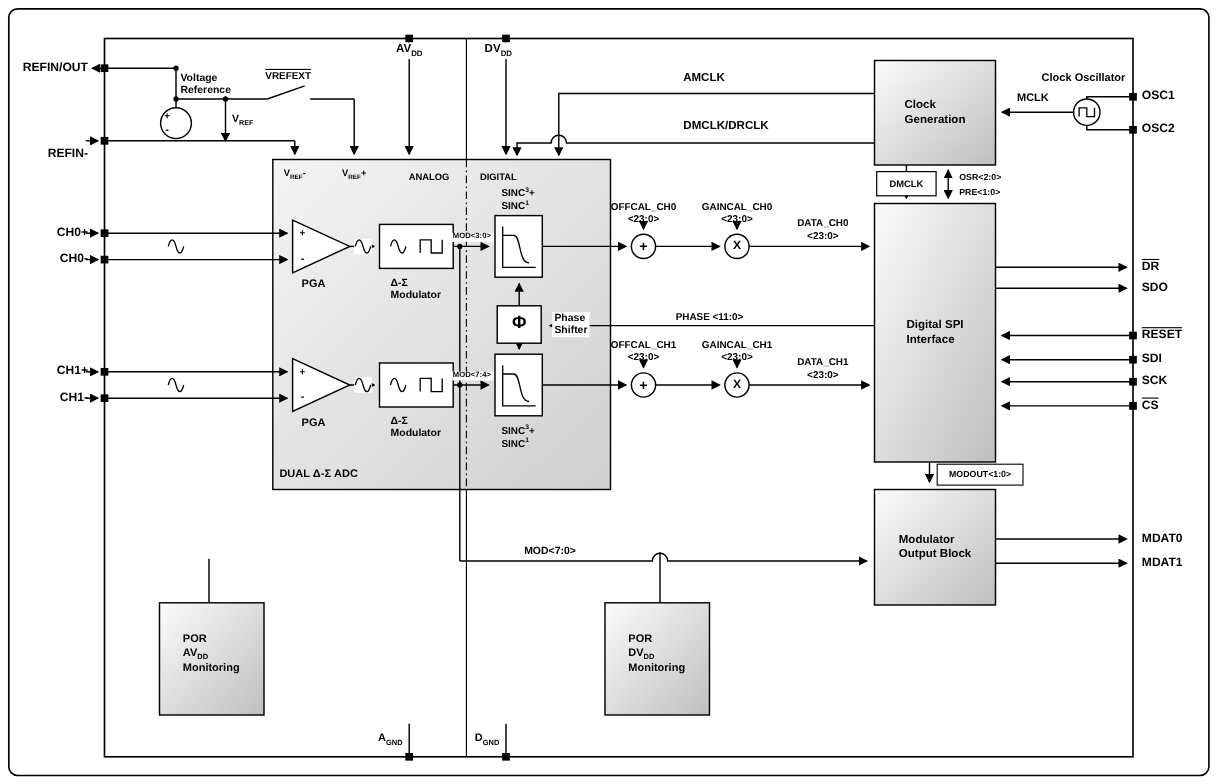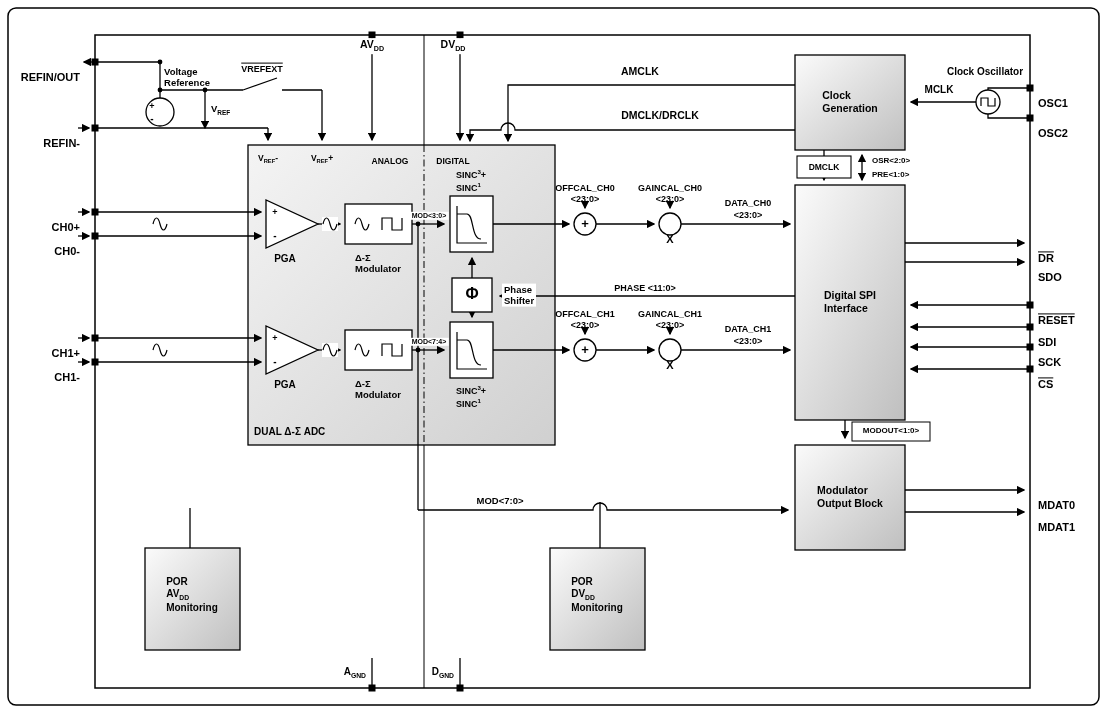--- a/index.html
+++ b/index.html
@@ -6,21 +6,21 @@
   body{position:relative;width:1107px;height:713px;overflow:hidden;
        font-family:"Liberation Sans",sans-serif;}
   svg{position:absolute;left:0;top:0;}
   .lbl{position:absolute;font-weight:bold;color:#000;white-space:nowrap;line-height:1.2;}
   .c{transform:translate(-50%,-50%);}
   .r{transform:translate(-100%,-50%);text-align:right;}
   .l{transform:translate(0,-50%);}
   .bg{background:#fff;padding:0 2px;}
   .ovl{text-decoration:overline;}
   sub{font-size:68%;} sup{font-size:68%;}
-  .f16{font-size:16px;} .f13{font-size:13px;} .f11{font-size:11px;margin-top:16px;}
+  .f16{font-size:16px;} .f13{font-size:13px;} .f11{font-size:11px;}
   .f105{font-size:10.5px;} .f10{font-size:10px;} .f95{font-size:9.5px;}
   .f9{font-size:9px;} .f85{font-size:8.5px;} .f8{font-size:8px;} .f7{font-size:7px;}
 </style>
 </head>
 <body>
 
 <svg width="1107" height="713" viewBox="0 0 1107 713">
   <defs>
     <linearGradient id="g1" x1="0" y1="0" x2="1" y2="1">
       <stop offset="0" stop-color="#f4f4f4"></stop>
@@ -175,21 +175,21 @@
   <g fill="#000">
     <circle cx="160" cy="62" r="2.4"></circle>
       <circle cx="160" cy="90" r="2.4"></circle>
       <circle cx="205" cy="90" r="2.4"></circle>
     <circle cx="418" cy="224" r="2.4"></circle>
       <circle cx="418" cy="350" r="2.4"></circle>
   </g>
 </svg>
 
 <div class="lbl r f11" style="left:80px;top:62px">REFIN/OUT</div>
-<div class="lbl r f11" style="left:80px;top:128px">REFIN-</div>
+<div class="lbl r f11" style="left:80px;top:140px">REFIN-</div>
 <div class="lbl r f11" style="left:80px;top:212px">CH0+</div>
 <div class="lbl r f11" style="left:80px;top:236px">CH0-</div>
 <div class="lbl r f11" style="left:80px;top:338px">CH1+</div>
 <div class="lbl r f11" style="left:80px;top:362px">CH1-</div>
 
 <div class="lbl c f95" style="left:187px;top:77px">
   <div>Voltage</div>
   <div>Reference</div>
 </div>
 <div class="lbl c f9 ovl" style="left:262px;top:69px">VREFEXT</div>

